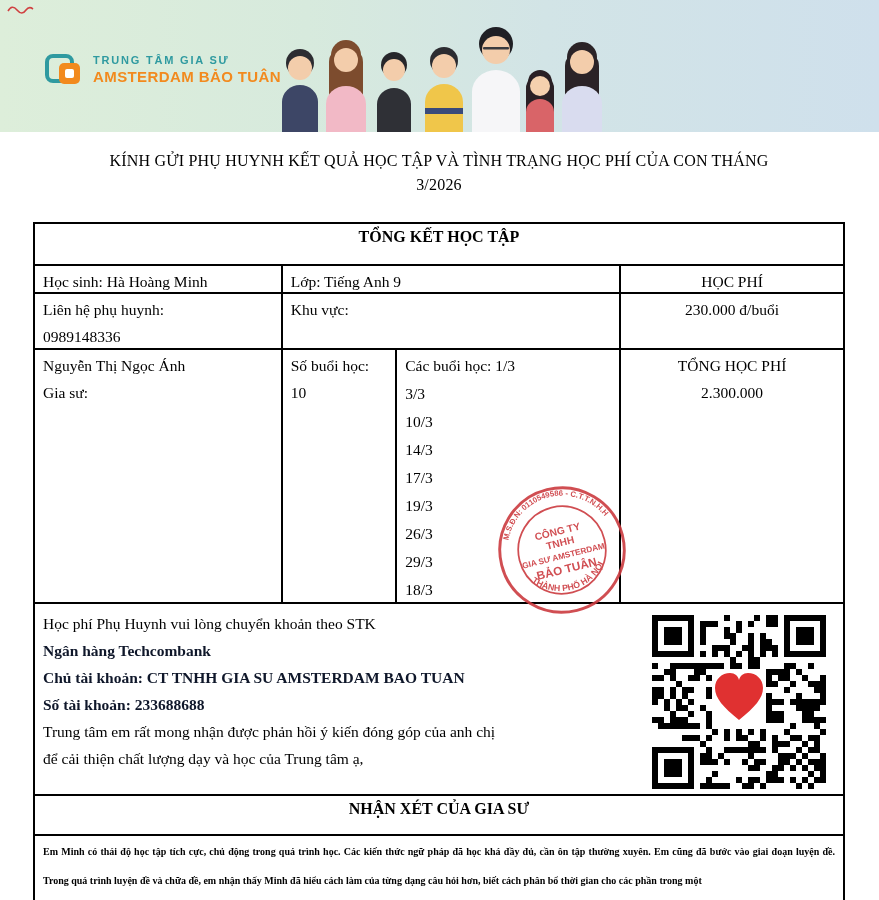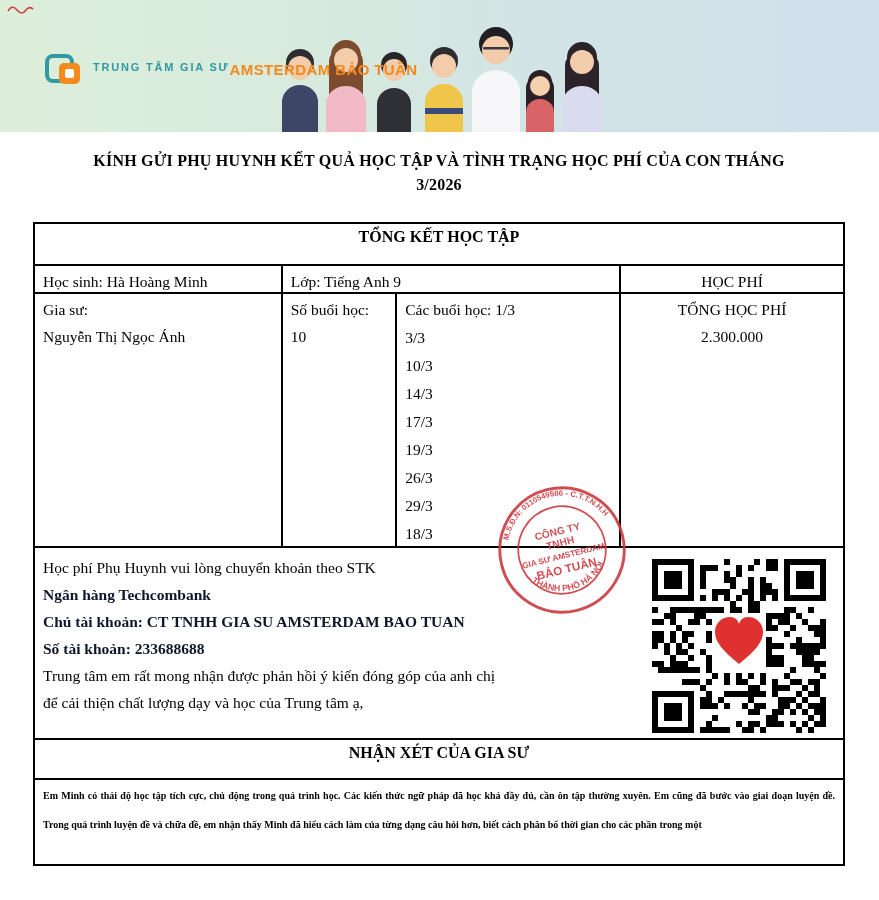--- a/index.html
+++ b/index.html
@@ -4,27 +4,27 @@
 <style>
   *{margin:0;padding:0;box-sizing:border-box}
   html,body{width:879px;height:900px;overflow:hidden;background:#fff}
   body{font-family:"Liberation Serif",serif;color:#000;position:relative}
 
   
   .banner{position:absolute;left:0;top:0;width:879px;height:132px}
   .corner-mark{position:absolute;left:4px;top:2px;z-index:3}
   .logo{position:absolute;left:44px;top:50px;display:flex;gap:9px;align-items:center;
         font-family:"Liberation Sans",sans-serif;z-index:2}
-  .logo-lines{display:flex;flex-direction:row;line-height:1.25}
+  .logo-lines{display:flex;flex-direction:column;line-height:1.25}
   .logo-text1{color:#2f9aa0;font-size:11px;letter-spacing:1.8px;font-weight:bold}
   .logo-text2{color:#f28a1e;font-size:15px;font-weight:bold;letter-spacing:.4px}
 
   
   .title{position:absolute;left:33px;top:152px;width:812px;text-align:center;
-         font-weight:bold;font-size:16px;letter-spacing:.2px}
+         font-weight:normal;font-size:16px;letter-spacing:.2px}
   .title .t2{margin-top:6px}
 
   
   .table{position:absolute;left:33px;top:222px;width:812px;border:2px solid #000;background:transparent}
   .trow{display:flex}
   .table>div+div{border-top:2px solid #000}
   .cell{padding:2px 8px;font-weight:normal;font-size:15.5px;line-height:27px}
   .trow .cell+.cell{border-left:2px solid #000}
   .thead{height:40px;text-align:center;font-weight:bold;font-size:16px;line-height:25px}
   .h-r1{height:28px}
@@ -128,25 +128,33 @@
 <div class="table">
 
   <div class="thead">TỔNG KẾT HỌC TẬP</div>
 
   <div class="trow h-r1">
     <div class="cell w1">Học sinh: Hà Hoàng Minh</div>
     <div class="cell w2">Lớp: Tiếng Anh 9</div>
     <div class="cell w3 center">HỌC PHÍ</div>
   </div>
 
+  <div class="trow h-r2">
+    <div class="cell w1">
+      <div>Liên hệ phụ huynh:</div>
+      <div>0989148336</div>
+    </div>
+    <div class="cell w2">Khu vực:</div>
+    <div class="cell w3 center">230.000 đ/buổi</div>
+  </div>
 
   <div class="trow h-r3">
     <div class="cell w1">
+      <div>Nguyễn Thị Ngọc Ánh</div>
       <div>Gia sư:</div>
-      <div>Nguyễn Thị Ngọc Ánh</div>
     </div>
     <div class="cell w2a">
       <div>Số buổi học:</div>
       <div>10</div>
     </div>
     <div class="cell w2b dates">
       <div class="cell-line">Các buổi học: 1/3</div>
       <div class="cell-line">3/3</div>
       <div class="cell-line">10/3</div>
       <div class="cell-line">14/3</div>

